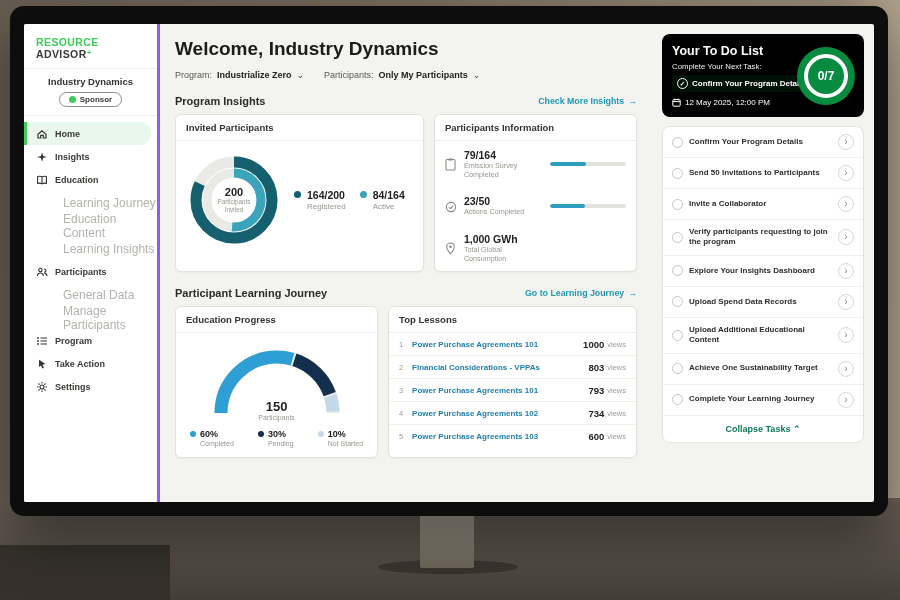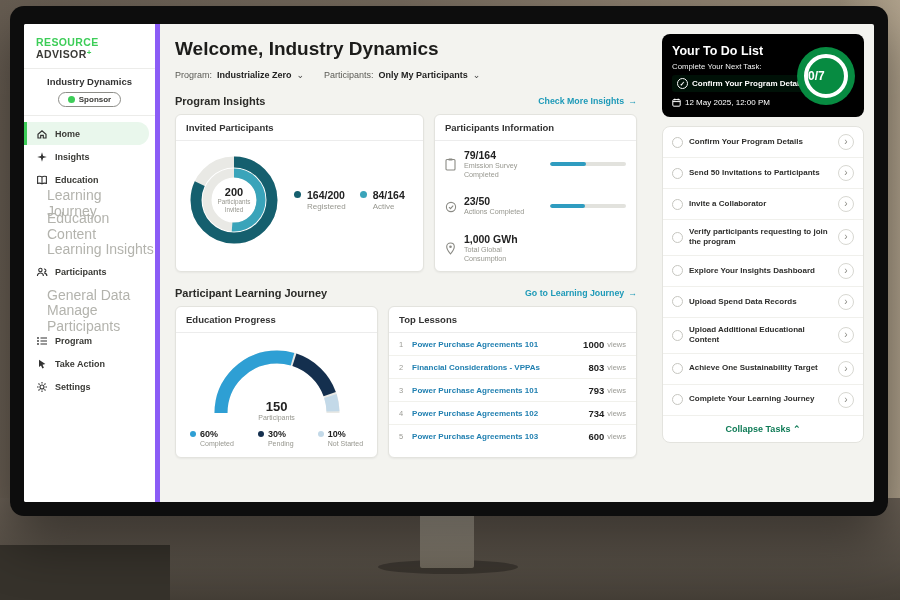--- a/index.html
+++ b/index.html
@@ -16,37 +16,37 @@
     background:linear-gradient(180deg,#a59d8f,#6e675b);border-radius:2px;}
   .stand-shadow{position:absolute;left:378px;top:560px;width:140px;height:14px;
     border-radius:50%;background:rgba(0,0,0,.28);}
 
   .monitor{position:absolute;left:10px;top:6px;width:878px;height:510px;
     background:#0d0d0d;border-radius:14px;box-shadow:0 24px 55px rgba(0,0,0,.45);}
   .screen{position:absolute;left:14px;top:18px;width:850px;height:478px;
     background:#f3f3ef;border-radius:2px;overflow:hidden;display:flex;}
 
   
-  .sidebar{width:136px;background:#fff;border-right:5px solid #8b5cf6;
+  .sidebar{width:136px;background:#fff;border-right:3px solid #8b5cf6;
     box-sizing:border-box;padding-top:10px;flex:none;}
   .brand{padding:2px 12px 8px;font-size:10.5px;font-weight:700;letter-spacing:.4px;}
   .brand .b1{color:#3dcd58;}
   .brand .b2{color:#3a3a36;}
   .brand .bp{color:#3dcd58;font-size:8px;vertical-align:top;}
   .sdiv{height:1px;background:#ececea;}
   .account{padding:7px 8px 8px;text-align:center;}
   .acc-name{font-size:9.5px;font-weight:700;color:#333;}
   .sponsor{display:inline-flex;align-items:center;gap:4px;margin-top:5px;
     border:1px solid #8d8d88;border-radius:10px;padding:2px 9px;font-size:8px;
     font-weight:700;color:#3a3a36;background:#fff;cursor:pointer;}
   .sponsor .sdot{width:7px;height:7px;border-radius:50%;background:#3dcd58;}
   .nav{margin-top:6px;}
   .nav-item{display:flex;align-items:center;gap:7px;height:23px;padding-left:12px;
     font-size:9px;font-weight:700;color:#3a3a36;cursor:pointer;}
-  .nav-item.sub{padding-left:23px;color:#b3b3ad;font-weight:400;font-size:14px;}
+  .nav-item.sub{padding-left:39px;color:#b3b3ad;font-weight:400;font-size:12px;}
   .nav-item.active{background:#e9f7ec;border-left:3px solid #3dcd58;
     padding-left:9px;border-radius:0 12px 12px 0;margin-right:6px;}
   .nicon{width:12px;height:12px;flex:none;display:flex;align-items:center;justify-content:center;}
   .nicon svg{display:block;}
 
   
   .main{flex:1;min-width:0;box-sizing:border-box;padding:12px 15px 0;}
   .page-title{font-size:19px;font-weight:700;color:#1c1c1a;margin-top:2px;}
   .filters{display:flex;gap:20px;margin-top:10px;align-items:center;}
   .filter{display:flex;align-items:center;gap:5px;cursor:pointer;}
@@ -110,21 +110,21 @@
   .todo-sub{font-size:7.8px;margin-top:4px;opacity:.95;}
   .todo-chip{margin-top:4px;display:inline-flex;align-items:center;gap:4px;
     background:rgba(0,60,25,.28);border-radius:3px;padding:3px 5px;font-size:8px;
     font-weight:700;max-width:138px;cursor:pointer;}
   .chip-check{width:9px;height:9px;border:1px solid #fff;border-radius:50%;font-size:6.5px;
     display:flex;align-items:center;justify-content:center;flex:none;}
   .todo-due{margin-top:6px;display:flex;align-items:center;gap:4px;font-size:8px;}
   .ring{position:absolute;right:9px;top:13px;width:58px;height:58px;border-radius:50%;
     background:#078b41;display:flex;align-items:center;justify-content:center;}
   .ring-in{width:44px;height:44px;border-radius:50%;border:4px solid #fff;box-sizing:border-box;
-    display:flex;align-items:center;justify-content:flex-start;font-size:12px;font-weight:800;}
+    display:flex;align-items:center;justify-content:center;font-size:12px;font-weight:800;}
 
   .tasks-card{background:#fff;border:1px solid #e3e3de;border-radius:8px;margin-top:9px;}
   .task{display:flex;align-items:center;gap:6px;padding:7px 9px;border-bottom:1px solid #f0f0ec;cursor:pointer;}
   .cb{width:11px;height:11px;border:1.5px solid #c6c6c0;border-radius:50%;flex:none;box-sizing:border-box;}
   .tlabel{flex:1;font-size:8px;font-weight:700;color:#2e2e2c;line-height:1.3;}
   .chev{width:14px;height:14px;border:1px solid #d8d8d2;border-radius:50%;flex:none;
     display:flex;align-items:center;justify-content:center;color:#8a8a84;font-size:10px;line-height:1;}
   .collapse{padding:8px;text-align:center;font-size:9px;font-weight:700;color:#0e7b56;cursor:pointer;}
   .news-card{background:#fff;border:1px solid #e3e3de;border-radius:8px 8px 0 0;margin-top:8px;
     padding:7px 10px;height:40px;box-sizing:border-box;}

